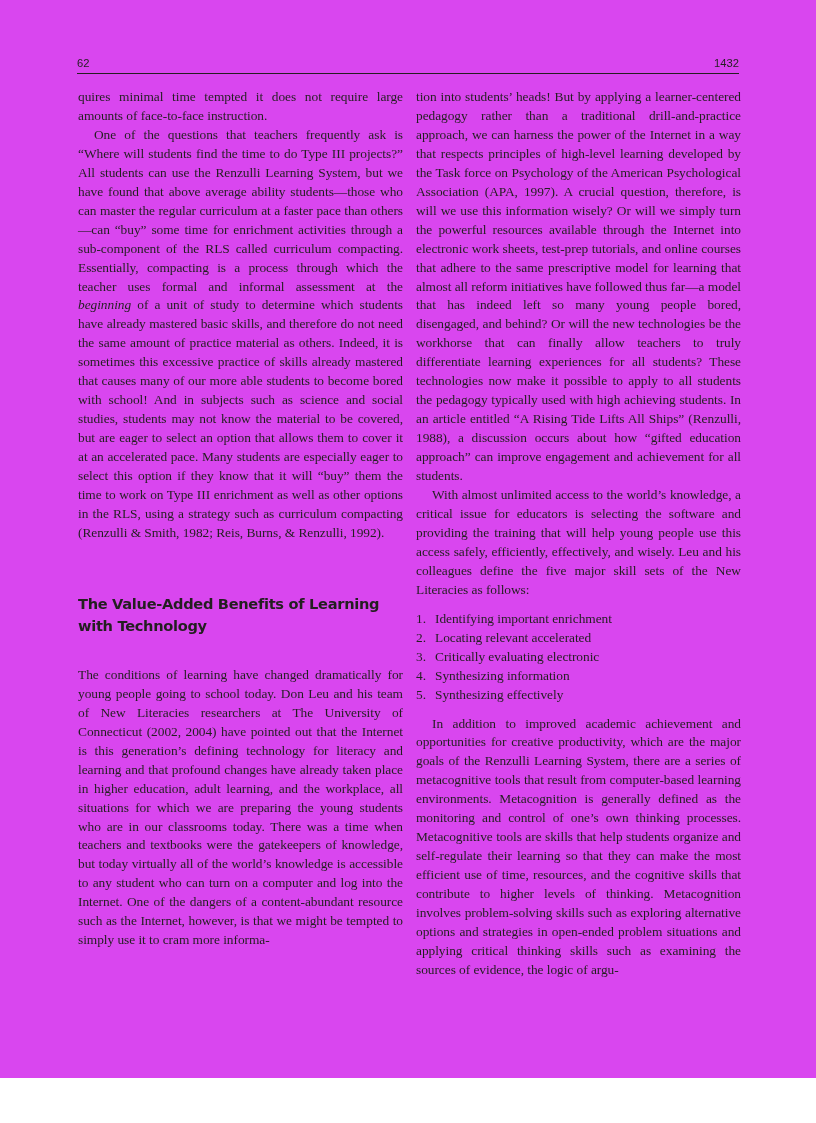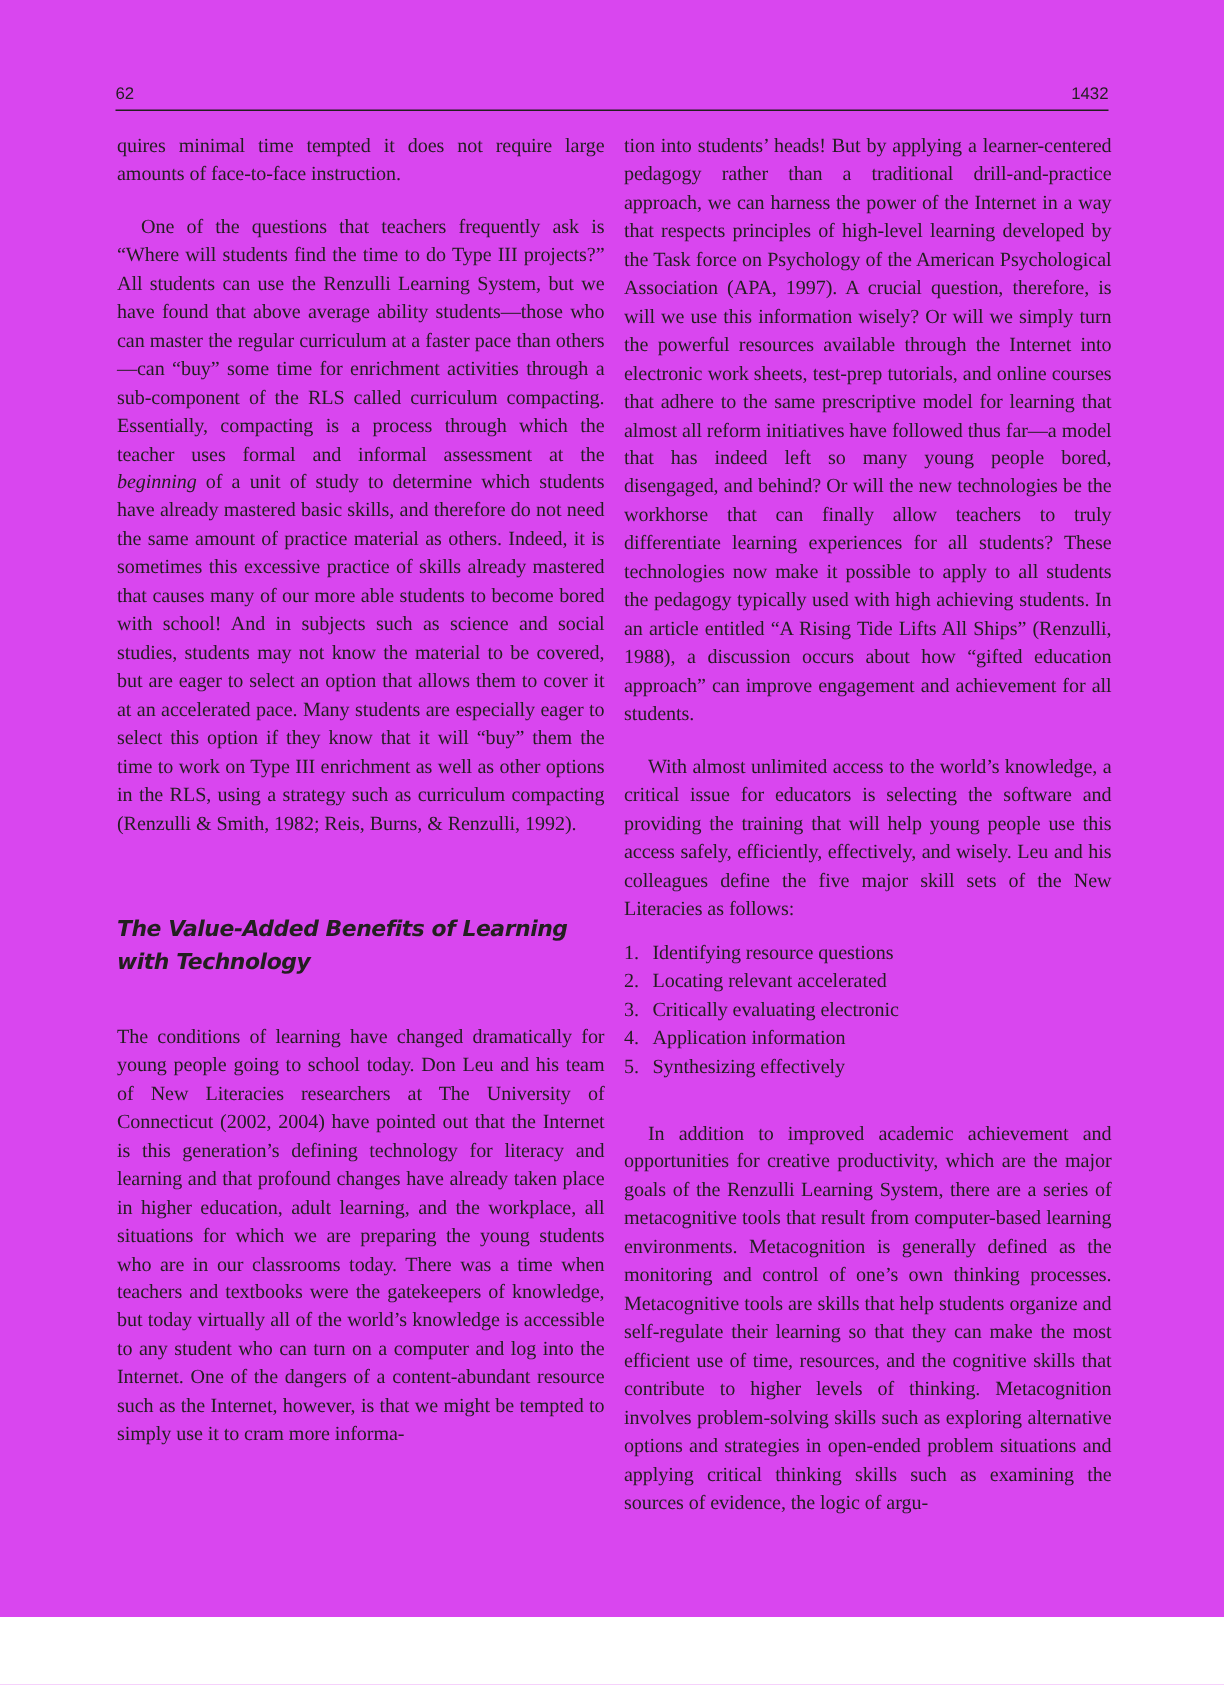--- a/index.html
+++ b/index.html
@@ -16,27 +16,27 @@
   .running-head .pnum { position: absolute; right: 0; top: 0; }
 
   .col {
     position: absolute; top: 88px; width: 325px;
     font-family: "Liberation Serif", serif; font-size: 13.4px; line-height: 18.95px;
     text-align: justify; color: #231f20; letter-spacing: -0.05px;
   }
   .col.left { left: 78px; }
   .col.right { left: 416px; }
   .col p { margin: 0; }
-  .col p.indent { text-indent: 16px; margin-top: 16px; }
+  .col p.indent { text-indent: 16px; }
   .col em { font-style: italic; }
 
   .heading {
     font-family: "DejaVu Sans", sans-serif; font-weight: bold; font-size: 14.6px;
     line-height: 22px; text-align: left; color: #231f20;
-    margin: 0; letter-spacing: -0.3px; font-style: italic;
+    margin: 0; letter-spacing: -0.3px;
   }
   ol.skills {
     margin: 0; padding: 0; list-style: none; text-align: left;
   }
   ol.skills li { display: flex; }
   ol.skills li .num { width: 19px; flex: 0 0 19px; }
 </style>
 </head>
 <body>
 
@@ -56,33 +56,33 @@
     <p>The conditions of learning have changed dramatically for young people going to school today. Don Leu and his team of New Literacies researchers at The University of Connecticut (2002, 2004) have pointed out that the Internet is this generation’s defining technology for literacy and learning and that profound changes have already taken place in higher education, adult learning, and the workplace, all situations for which we are preparing the young students who are in our classrooms today. There was a time when teachers and textbooks were the gatekeepers of knowledge, but today virtually all of the world’s knowledge is accessible to any student who can turn on a computer and log into the Internet. One of the dangers of a content-abundant resource such as the Internet, however, is that we might be tempted to simply use it to cram more informa-</p>
   </div>
 
   <div class="col right">
     <p>tion into students’ heads! But by applying a learner-centered pedagogy rather than a traditional drill-and-practice approach, we can harness the power of the Internet in a way that respects principles of high-level learning developed by the Task force on Psychology of the American Psychological Association (APA, 1997). A crucial question, therefore, is will we use this information wisely? Or will we simply turn the powerful resources available through the Internet into electronic work sheets, test-prep tutorials, and online courses that adhere to the same prescriptive model for learning that almost all reform initiatives have followed thus far—a model that has indeed left so many young people bored, disengaged, and behind? Or will the new technologies be the workhorse that can finally allow teachers to truly differentiate learning experiences for all students? These technologies now make it possible to apply to all students the pedagogy typically used with high achieving students. In an article entitled “A Rising Tide Lifts All Ships” (Renzulli, 1988), a discussion occurs about how “gifted education approach” can improve engagement and achievement for all students.</p>
     <p class="indent">With almost unlimited access to the world’s knowledge, a critical issue for educators is selecting the software and providing the training that will help young people use this access safely, efficiently, effectively, and wisely. Leu and his colleagues define the five major skill sets of the New Literacies as follows:</p>
     <div style="height:10px"></div>
     <ol class="skills">
       <li>
           <span class="num">1.</span>
-          <span>Identifying resource questions</span>
+          <span>Identifying important enrichment</span>
         </li>
       <li>
           <span class="num">2.</span>
           <span>Locating relevant accelerated</span>
         </li>
       <li>
           <span class="num">3.</span>
           <span>Critically evaluating electronic</span>
         </li>
       <li>
           <span class="num">4.</span>
-          <span>Application information</span>
+          <span>Synthesizing information</span>
         </li>
       <li>
           <span class="num">5.</span>
           <span>Synthesizing effectively</span>
         </li>
     </ol>
     <div style="height:10px"></div>
     <p class="indent">In addition to improved academic achievement and opportunities for creative productivity, which are the major goals of the Renzulli Learning System, there are a series of metacognitive tools that result from computer-based learning environments. Metacognition is generally defined as the monitoring and control of one’s own thinking processes. Metacognitive tools are skills that help students organize and self-regulate their learning so that they can make the most efficient use of time, resources, and the cognitive skills that contribute to higher levels of thinking. Metacognition involves problem-solving skills such as exploring alternative options and strategies in open-ended problem situations and applying critical thinking skills such as examining the sources of evidence, the logic of argu-</p>
   </div>
 

